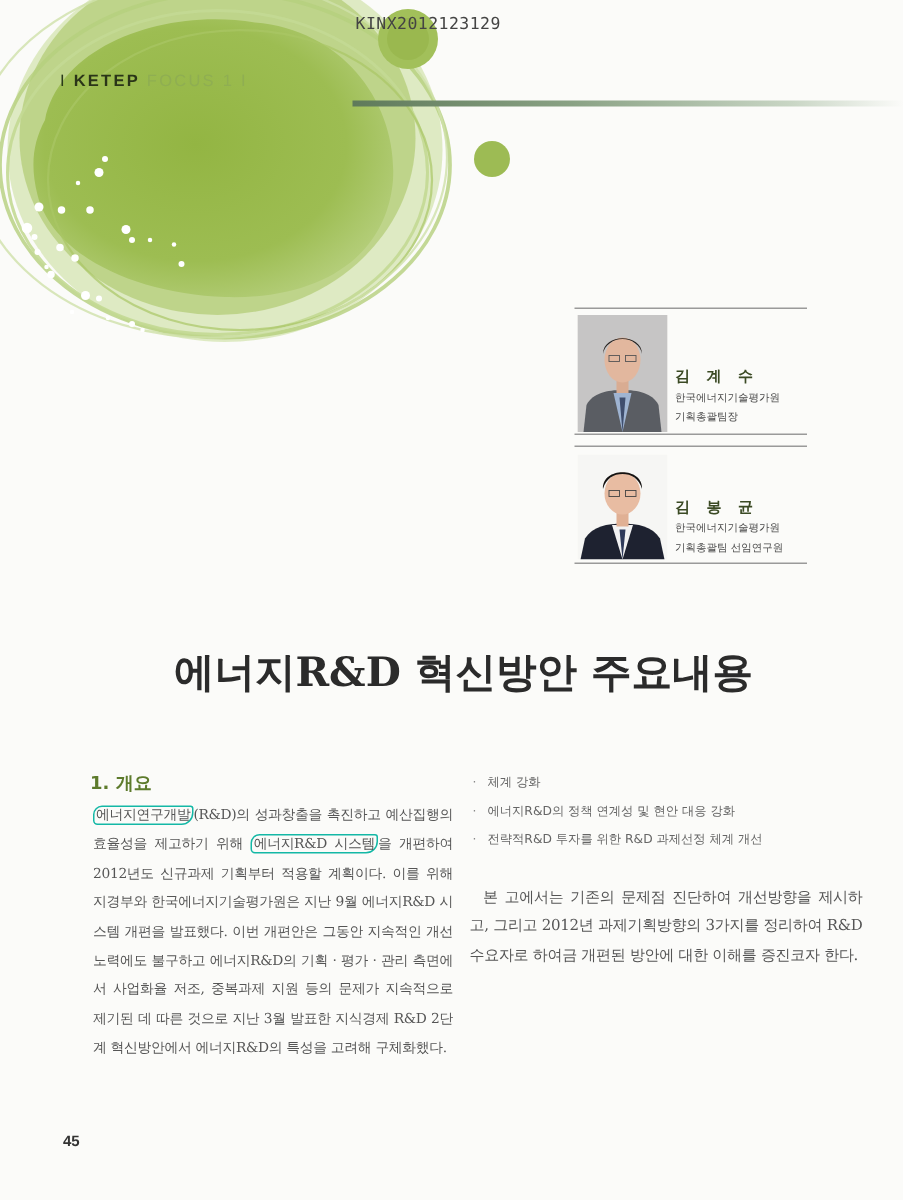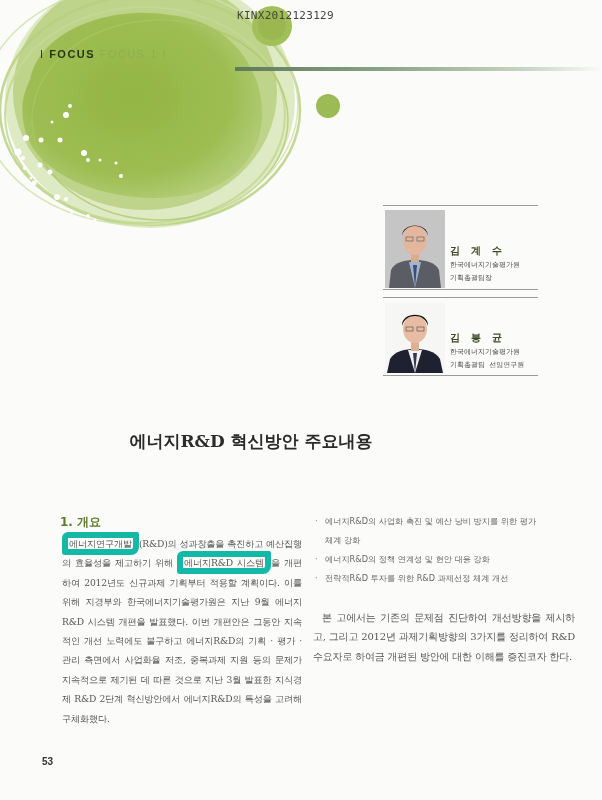--- a/index.html
+++ b/index.html
@@ -27,46 +27,46 @@
     }
     .section-tag .k { font-weight: bold; color: #2a3518; }
     .section-tag .f { color: #8fae52; }
 
     .rule-top {
       position: absolute; left: 235px; top: 67px; width: 367px; height: 4px;
       background: linear-gradient(to right, #5f7a5a 0%, #8aa285 40%, #c9d6c5 80%, rgba(255,255,255,0) 100%);
     }
 
     
-    .author { position: absolute; left: 383px; width: 155px; font-family: Liberation Mono, monospace; }
+    .author { position: absolute; left: 383px; width: 155px; }
     .author .rule { position: absolute; left: 0; width: 155px; height: 1px; background: #9a9a9a; }
     .author .photo { position: absolute; left: 2px; width: 60px; height: 78px; }
     .author .name {
       position: absolute; left: 67px; font-size: 10px; font-weight: bold;
       color: #3b4a24; letter-spacing: 11px; white-space: nowrap;
     }
     .author .org, .author .role {
       position: absolute; left: 67px; font-size: 7px; color: #4a4a4a; white-space: nowrap; text-align: center;
     }
 
     .main-title {
-      position: absolute; left: 0; width: 502px; top: 430px; text-align: center;
-      font-family: "DejaVu Serif", serif; font-size: 17px; color: #2b2b2b;
+      position: absolute; left: 0; width: 502px; top: 430px; text-align: right;
+      font-family: "DejaVu Serif", serif; font-size: 27px; color: #2b2b2b;
     }
 
     .col-left { position: absolute; left: 62px; top: 514px; width: 240px; }
     .heading {
       font-size: 12px; font-weight: bold; color: #5d7b2c; margin-bottom: 3px; margin-left: -2px;
     }
     .body-text {
       font-family: "DejaVu Serif", serif; font-size: 9.2px; line-height: 19.4px;
       color: #555; text-align: justify; letter-spacing: -0.2px;
     }
     .body-text .circ {
-      border: 6px solid #14b8a6; border-radius: 6px 2px 8px 3px; padding: 0 1px;
+      border: 1px solid #14b8a6; border-radius: 6px 2px 8px 3px; padding: 0 1px;
     }
 
     .col-right { position: absolute; left: 313px; top: 512px; width: 262px; }
     .intro { font-size: 9px; color: #555; line-height: 16px; margin-bottom: 12px; }
     .bullets { list-style: none; }
     .bullets li {
       position: relative; padding-left: 12px; font-size: 8.2px; color: #666;
       line-height: 19px; margin-bottom: 0;
     }
     .bullets li::before { content: "·"; position: absolute; left: 2px; top: 0; color: #888; }
@@ -133,21 +133,21 @@
     </g>
 
     <circle cx="272" cy="26" r="20" fill="#a2c05a"></circle>
     <circle cx="272" cy="26" r="14" fill="#9ab84f"></circle>
     <circle cx="328" cy="106" r="12" fill="#9dbb54"></circle>
   </svg>
 
   <div class="doc-id">KINX2012123129</div>
 
   <div class="section-tag">
-    <span>I </span><span class="k">FOCUS</span><span class="f"> FOCUS 1 I</span>
+    <span>I </span><span class="k">KETEP</span><span class="f"> FOCUS 1 I</span>
   </div>
 
   <div class="rule-top"></div>
 
   <div class="author" style="top:205px; height:88px;">
     <div class="rule" style="top:0;"></div>
     <svg class="photo" style="top:5px;" viewBox="0 0 60 78">
       <rect width="60" height="78" fill="#cfcfcf"></rect>
       <rect width="60" height="78" fill="#bdbcbb" opacity="0.5"></rect>
       <path d="M4,78 L6,60 C10,52 20,50 30,50 C40,50 50,52 54,60 L56,78 Z" fill="#5a5d63"></path>
@@ -187,23 +187,22 @@
   <h1 class="main-title">에너지R&amp;D 혁신방안 주요내용</h1>
 
   <div class="col-left">
     <div class="heading">1. 개요</div>
     <p class="body-text"><span class="circ">에너지연구개발</span><span>(R&amp;D)의 성과창출을 촉진하고 예산집행의 효율성을 제고하기 위해 </span><span class="circ">에너지R&amp;D 시스템</span><span>을 개편하여 2012년도 신규과제 기획부터 적용할 계획이다. 이를 위해 지경부와 한국에너지기술평가원은 지난 9월 에너지R&amp;D 시스템 개편을 발표했다. 이번 개편안은 그동안 지속적인 개선 노력에도 불구하고 에너지R&amp;D의 기획 · 평가 · 관리 측면에서 사업화율 저조, 중복과제 지원 등의 문제가 지속적으로 제기된 데 따른 것으로 지난 3월 발표한 지식경제 R&amp;D 2단계 혁신방안에서 에너지R&amp;D의 특성을 고려해 구체화했다.</span></p>
   </div>
 
   <div class="col-right">
     <ul class="bullets">
       <li>
-        <span>에너지R&amp;D의 사업화 촉진 및 예산 낭비 방지를 위한 평가</span>
         <span class="cont">체계 강화</span>
       </li>
       <li>에너지R&amp;D의 정책 연계성 및 현안 대응 강화</li>
       <li>전략적R&amp;D 투자를 위한 R&amp;D 과제선정 체계 개선</li>
     </ul>
     <p class="closing">본 고에서는 기존의 문제점 진단하여 개선방향을 제시하고, 그리고 2012년 과제기획방향의 3가지를 정리하여 R&amp;D수요자로 하여금 개편된 방안에 대한 이해를 증진코자 한다.</p>
   </div>
 
-  <div class="page-num">53</div>
+  <div class="page-num">45</div>
 </div>
 
 </body></html>

